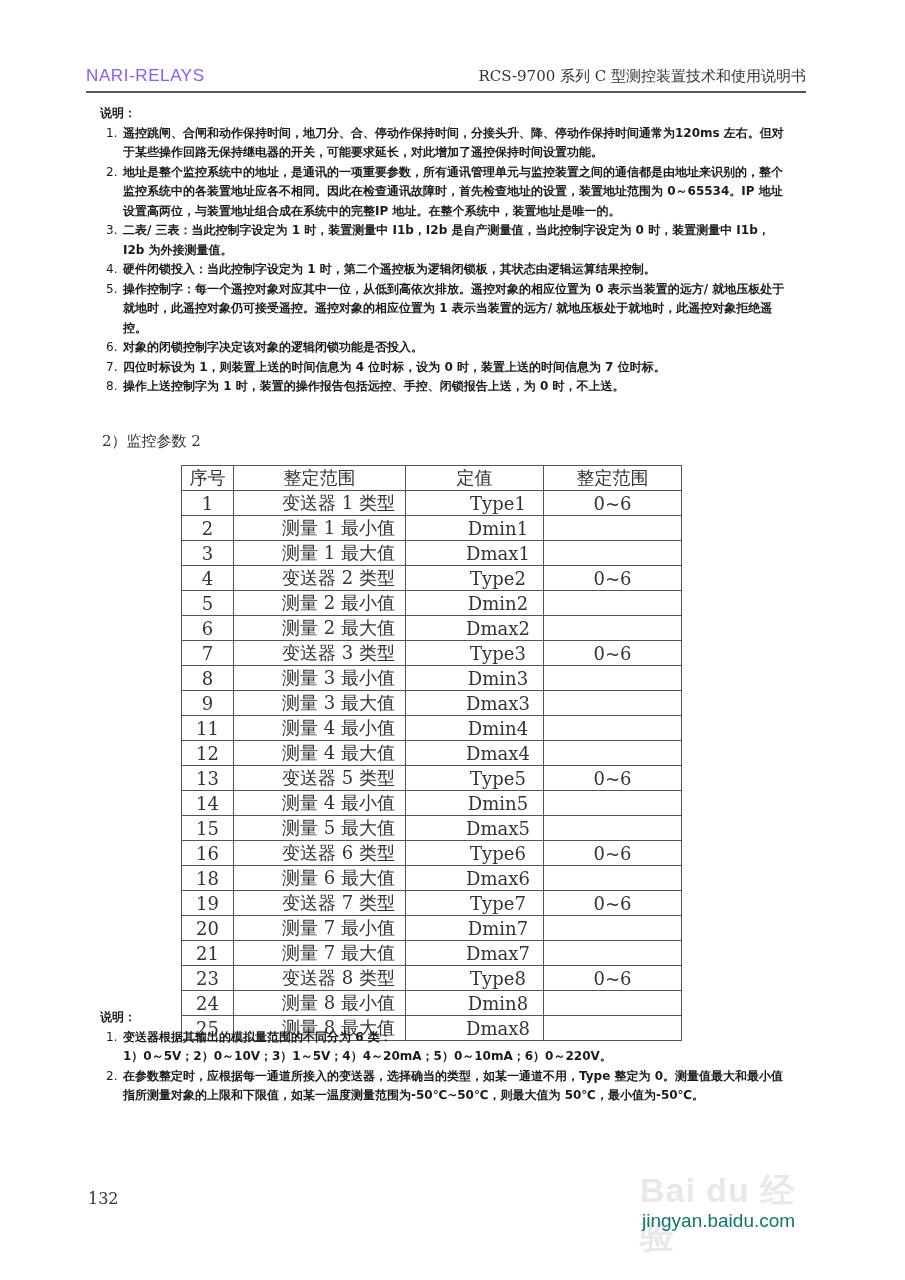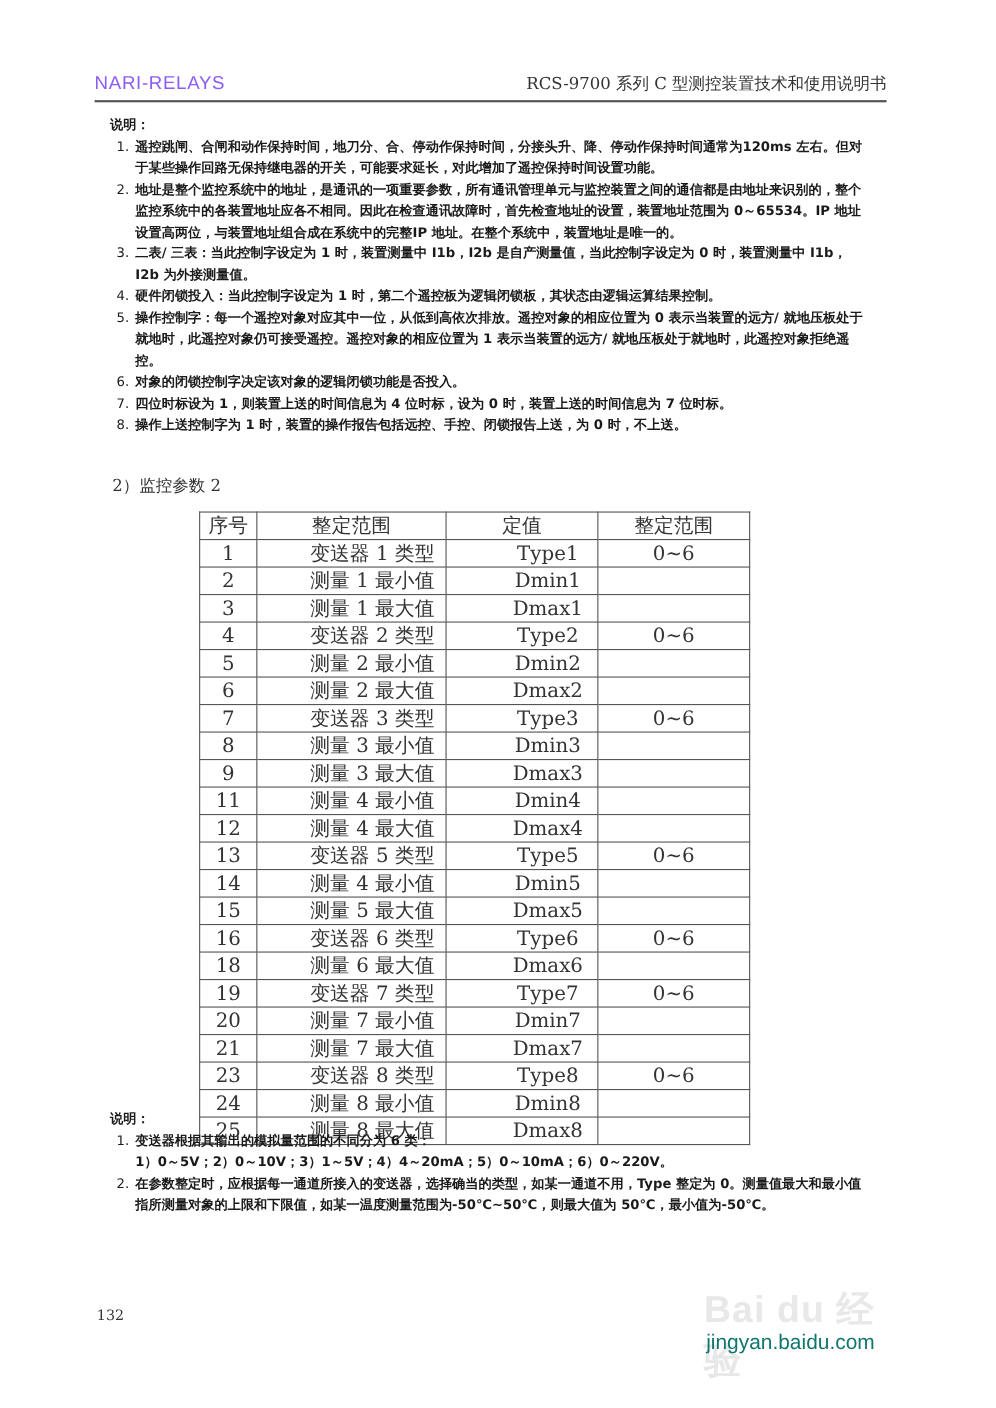--- a/index.html
+++ b/index.html
@@ -25,21 +25,21 @@
                  font-family:"DejaVu Serif", serif; font-size:18px; color:#333; }
   table.params th, table.params td { border:1px solid #555; height:20.5px; padding:0; text-align:center;
                  font-weight:normal; }
   table.params col.c1 { width:52px; }
   table.params col.c2 { width:172px; }
   table.params col.c3 { width:138px; }
   table.params col.c4 { width:138px; }
   td.name-cell { text-align:left; padding-left:38px !important; }
   td.val-cell { text-align:left; padding-left:47px !important; }
 
-  .page-num { position:absolute; left:88px; top:1189px; font-family:"DejaVu Serif", serif; font-size:13px; color:#333; }
+  .page-num { position:absolute; left:88px; top:1189px; font-family:"DejaVu Serif", serif; font-size:16px; color:#333; }
   .watermark { position:absolute; left:640px; top:1150px; width:160px; height:90px; color:#e6e6e6; }
   .wm-logo { position:absolute; left:0; top:18px; font-family:"Liberation Sans", sans-serif; font-size:34px;
              font-weight:bold; color:#e8e8e8; letter-spacing:1px; }
   .wm-url { position:absolute; left:2px; top:60px; font-family:"Liberation Sans", sans-serif; font-size:19px;
             color:#0f766e; }
 </style>
 </head>
 <body>
 
 <div class="header">

